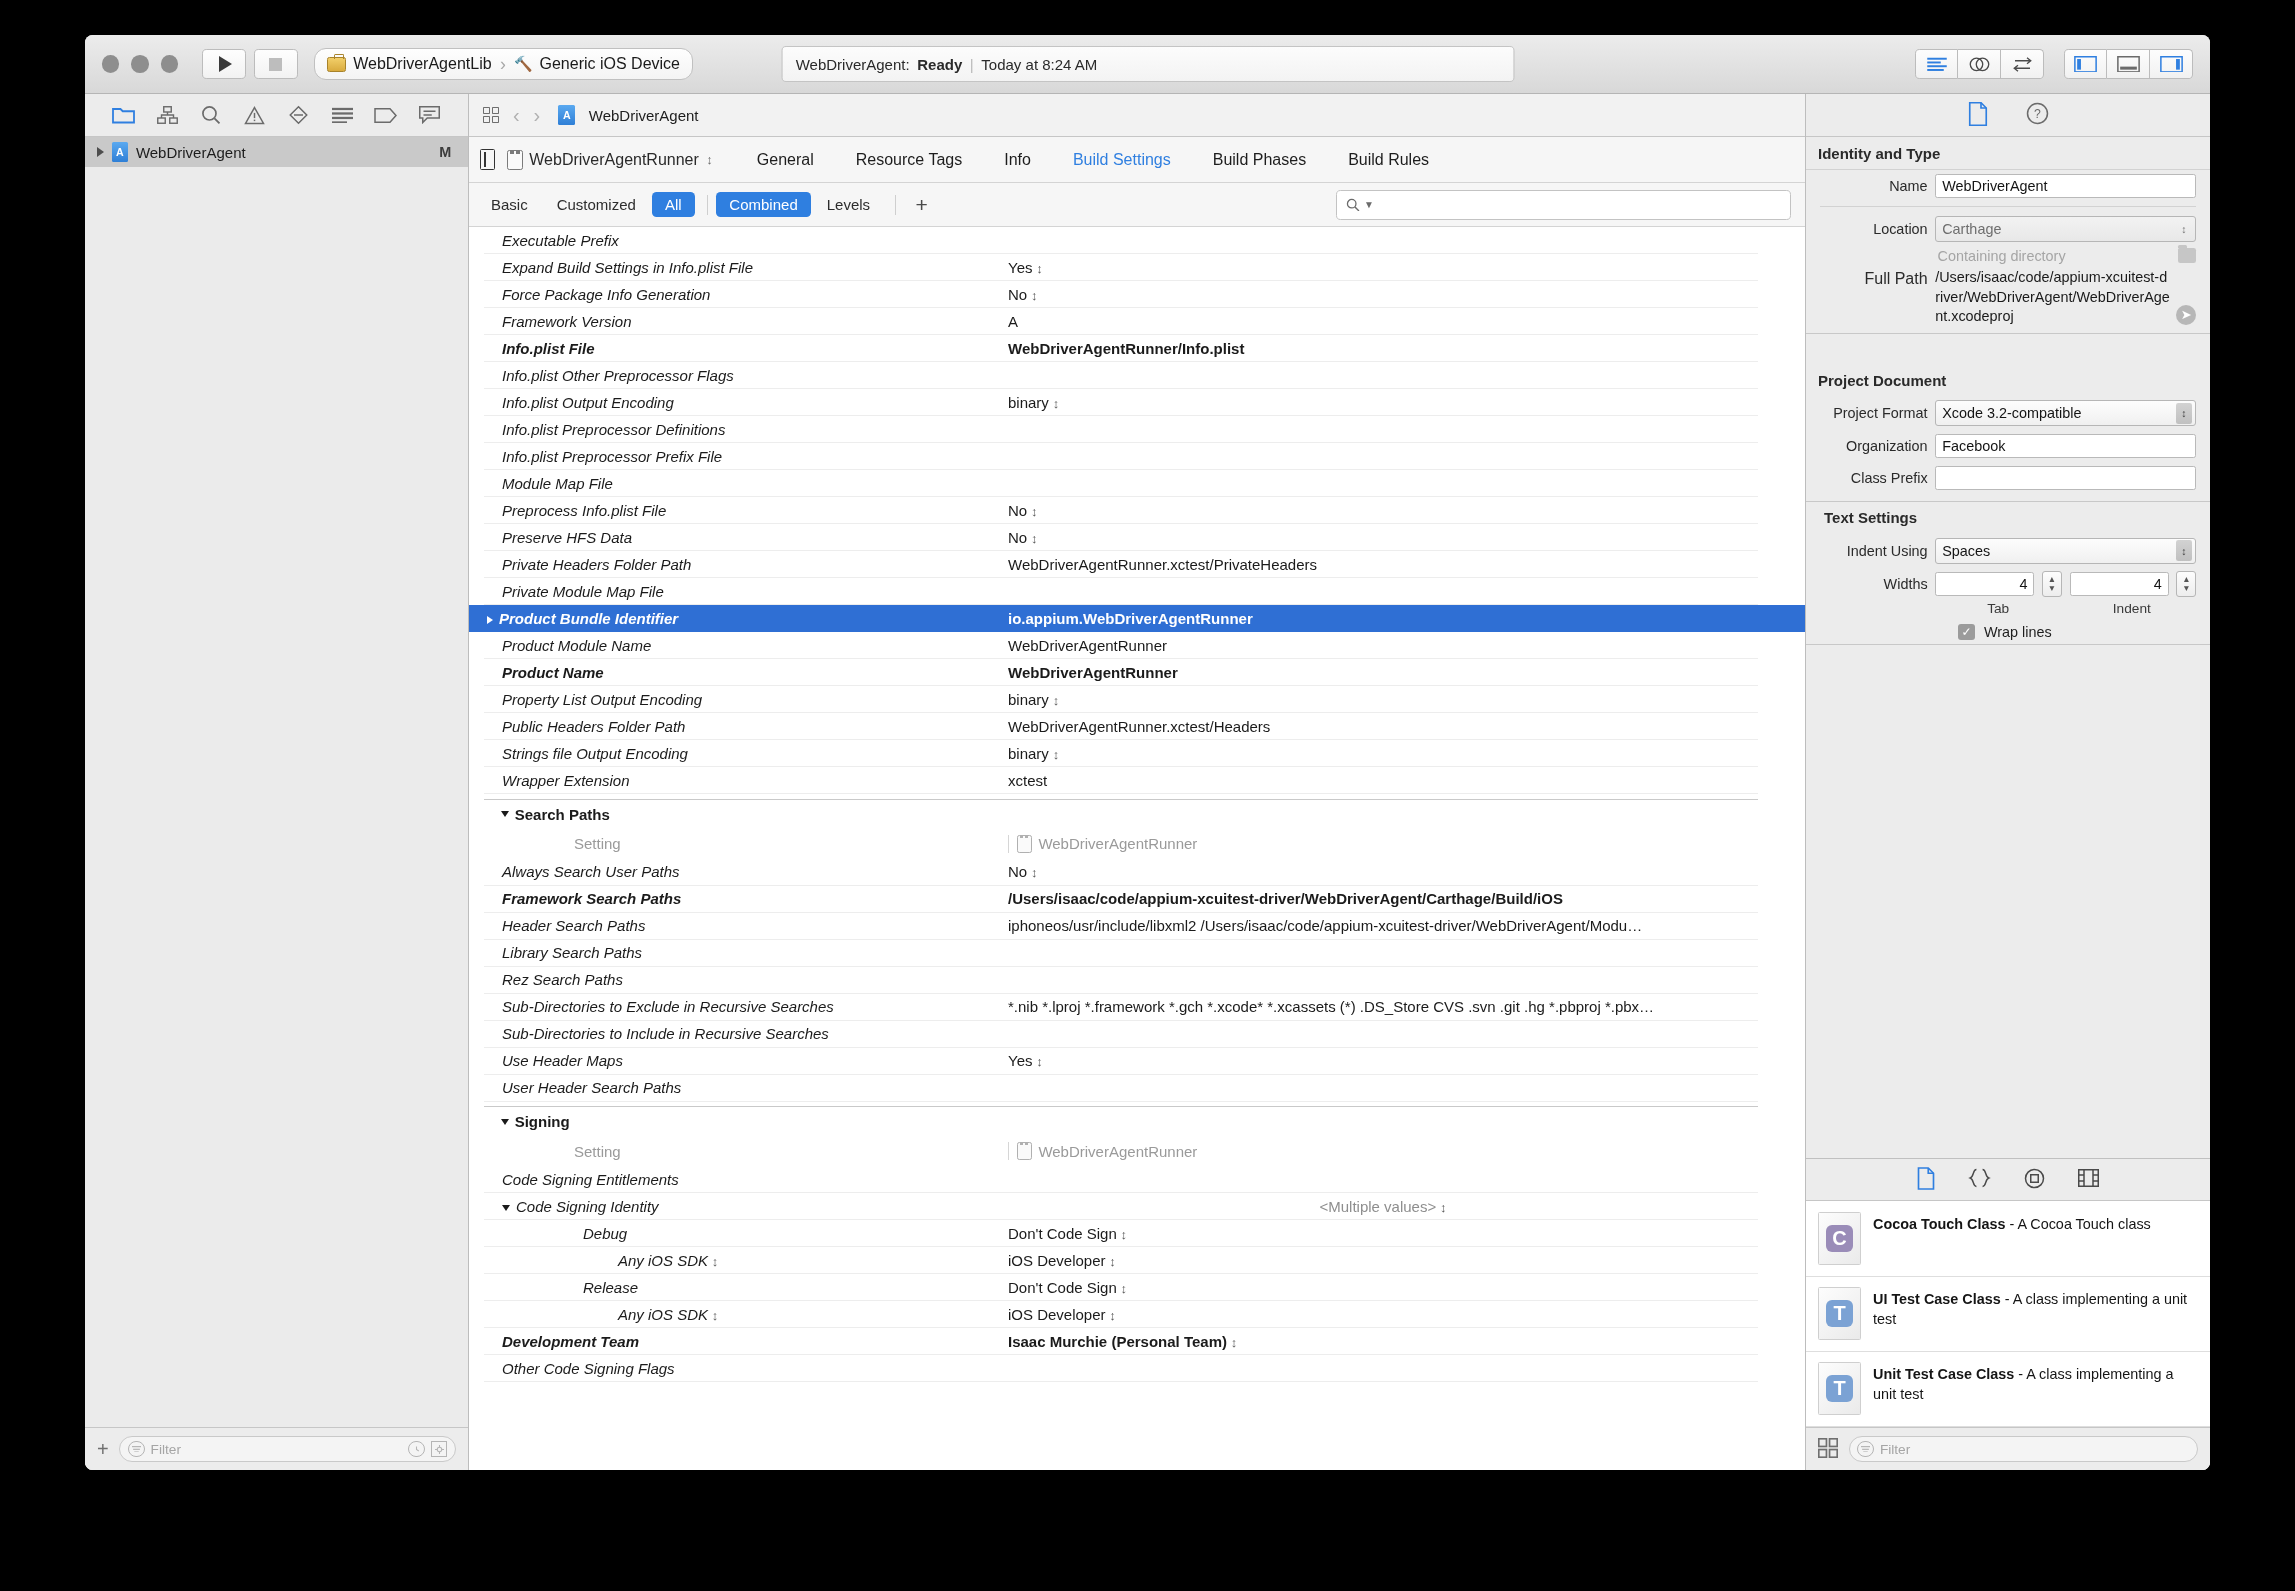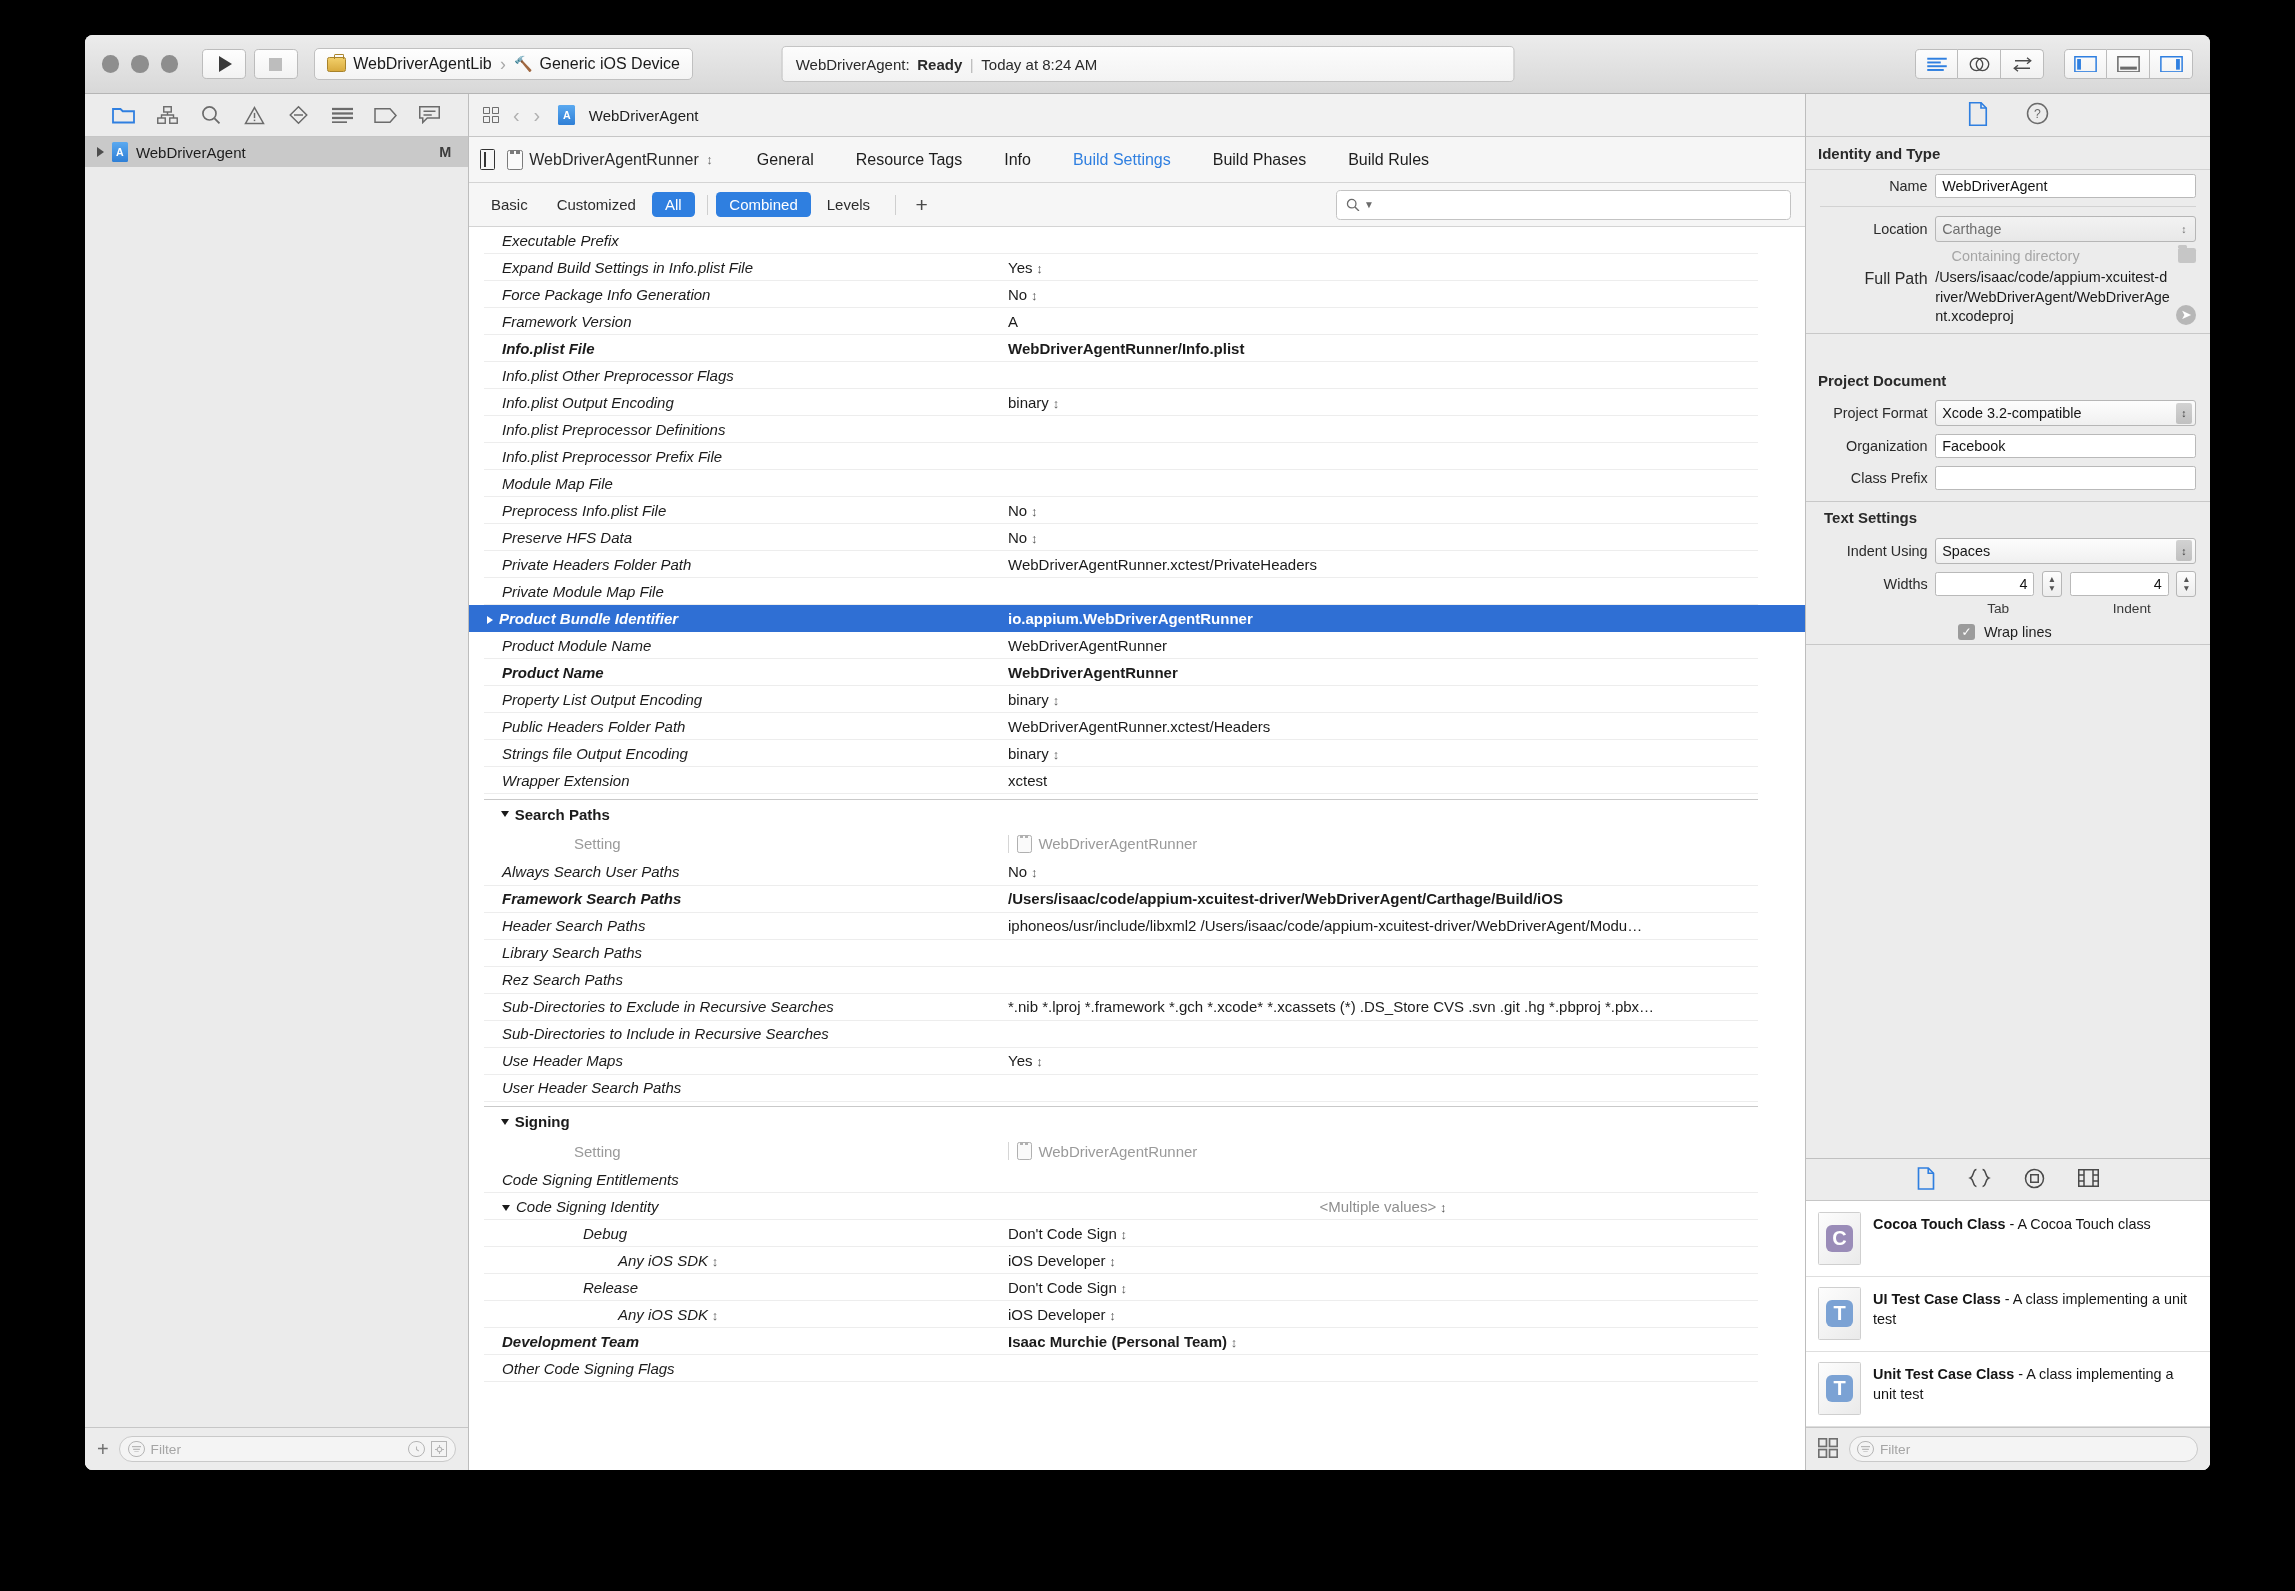--- a/index.html
+++ b/index.html
@@ -54,21 +54,21 @@
     border-top: 8.4px solid transparent;
     border-bottom: 8.4px solid transparent;
     margin-left: 3px;
   }
   .stop-sq { width: 13px; height: 13px; background: #bdbdbd; }
 
   .scheme-box {
     height: 32px;
     background: linear-gradient(to bottom,#fefefe,#f4f4f4);
     border: 0.8px solid #c0c0c0;
-    border-radius: 5px;
+    border-radius: 12px;
     display: flex; align-items: center;
     padding: 0 12px;
     margin-left: 9px;
     gap: 6.8px;
     font-size: 16px;
     color: #1a1a1a;
   }
   .sep-chev { color: #a8a8a8; font-size: 17.5px; font-weight: 300; margin: 0 1.5px;}
   .briefcase {
     width: 19px; height: 15px;
@@ -341,21 +341,21 @@
     background: linear-gradient(to bottom,#d2d2d2,#c0c0c0);
     border-radius:2.3px; display:flex; align-items:center; justify-content:center;
     font-size: 10.6px; color:#474747;
   }
   .iselect.flat {
     background: linear-gradient(to bottom,#f2f2f2,#e8e8e8);
     color: #6e6e6e;
   }
   .iselect.flat .chev { background: none; color:#7b7b7b;}
   .hr-line { height:0.8px; background:#d2d2d2; margin: 4.6px 13.7px 4.6px 13.7px;}
-  .ghost-row { display:flex; align-items:center; padding: 2.3px 13.7px 2.3px 7.6px; gap: 24px;}
+  .ghost-row { display:flex; align-items:center; padding: 2.3px 13.7px 2.3px 7.6px; gap: 10px;}
   .ghost-text { flex:1; font-size:14.4px; color:#a5a5a5; }
   .folder-ico { width:18px;height:14.4px;background:#c6c6c6;border-radius:1.5px 2.3px 2.3px 2.3px; position:relative;}
   .folder-ico::before{content:'';position:absolute;top:-3px;left:0;width:8.4px;height:3px;background:#c6c6c6;border-radius:1.5px 1.5px 0 0;}
   .fullpath-row { display:flex; padding: 2.3px 13.7px 6px 7.6px; gap:7.6px; align-items:flex-start;}
   .fp-label { width:114px; text-align:right; font-size:16px; color:#2a2a2a; flex:none; padding-top:1.5px;}
   .fp-val { flex:1; font-size:14.4px; color:#1a1a1a; line-height:1.35; word-break: break-all; position:relative; padding-right:26px;}
   .arrow-circle {
     position:absolute; right:0; bottom:1.5px;
     width:20px;height:20px;border-radius:50%;
     background:#b7b7b7; color:#fff; font-size:13px;

